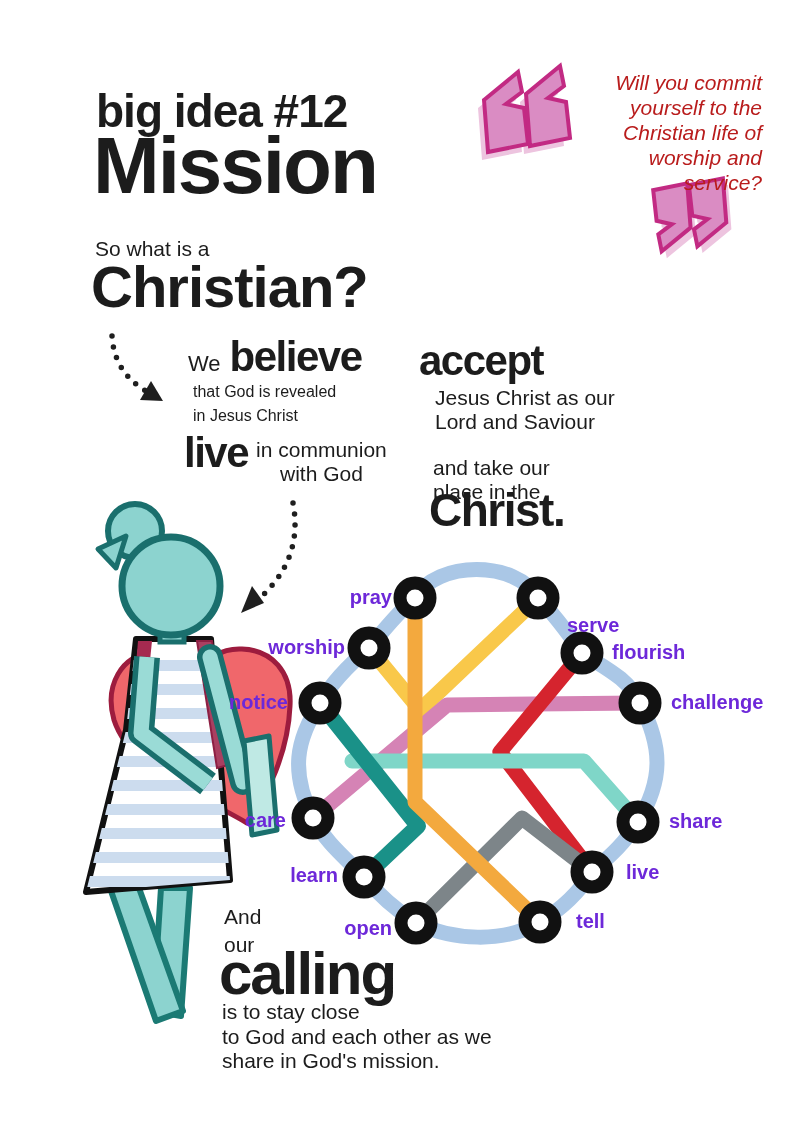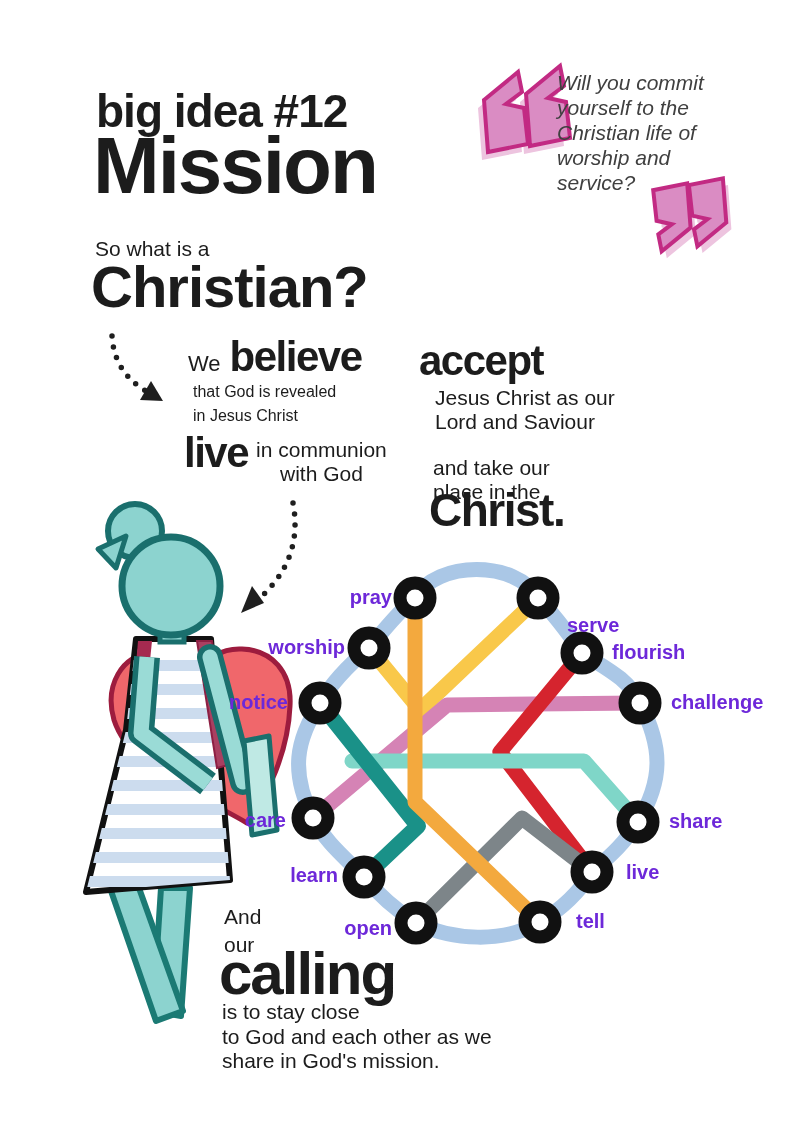--- a/index.html
+++ b/index.html
@@ -10,22 +10,22 @@
   }
   #art{position:absolute;left:0;top:0;z-index:1;}
   .txt{position:absolute;z-index:2;}
   .pre{white-space:pre-line;}
 
   .eyebrow{left:96px;top:84px;font-size:46px;font-weight:700;letter-spacing:-1px;text-align:center;}
   .title{left:93px;top:126px;font-size:80px;font-weight:800;letter-spacing:-2px;line-height:1;}
   .q-lead{left:95px;top:237px;font-size:21px;}
   .q-word{left:91px;top:258px;font-size:58px;font-weight:800;letter-spacing:-1px;line-height:1;}
 
-  .quote-text{left:557px;top:70px;width:205px;text-align:left;font-size:21px;
-    line-height:25px;font-style:italic;color:#404040;}
+  .quote-text{left:557px;top:70px;width:205px;text-align:right;font-size:21px;
+    line-height:25px;font-style:italic;color:#b91c1c;}
 
   .believe-row{left:188px;top:336px;display:flex;align-items:baseline;gap:9px;}
   .lead-sm{font-size:22px;}
   .kw{font-size:42px;font-weight:800;letter-spacing:-1.5px;line-height:1;}
   .believe-body{left:193px;top:380px;font-size:16px;line-height:24px;}
   .live-row{left:184px;top:432px;display:flex;align-items:flex-start;gap:8px;}
   .live-body{font-size:21px;line-height:24px;text-align:center;padding-top:6px;}
 
   .accept-kw{left:419px;top:340px;}
   .accept-body{left:435px;top:386px;font-size:21px;line-height:24px;}

